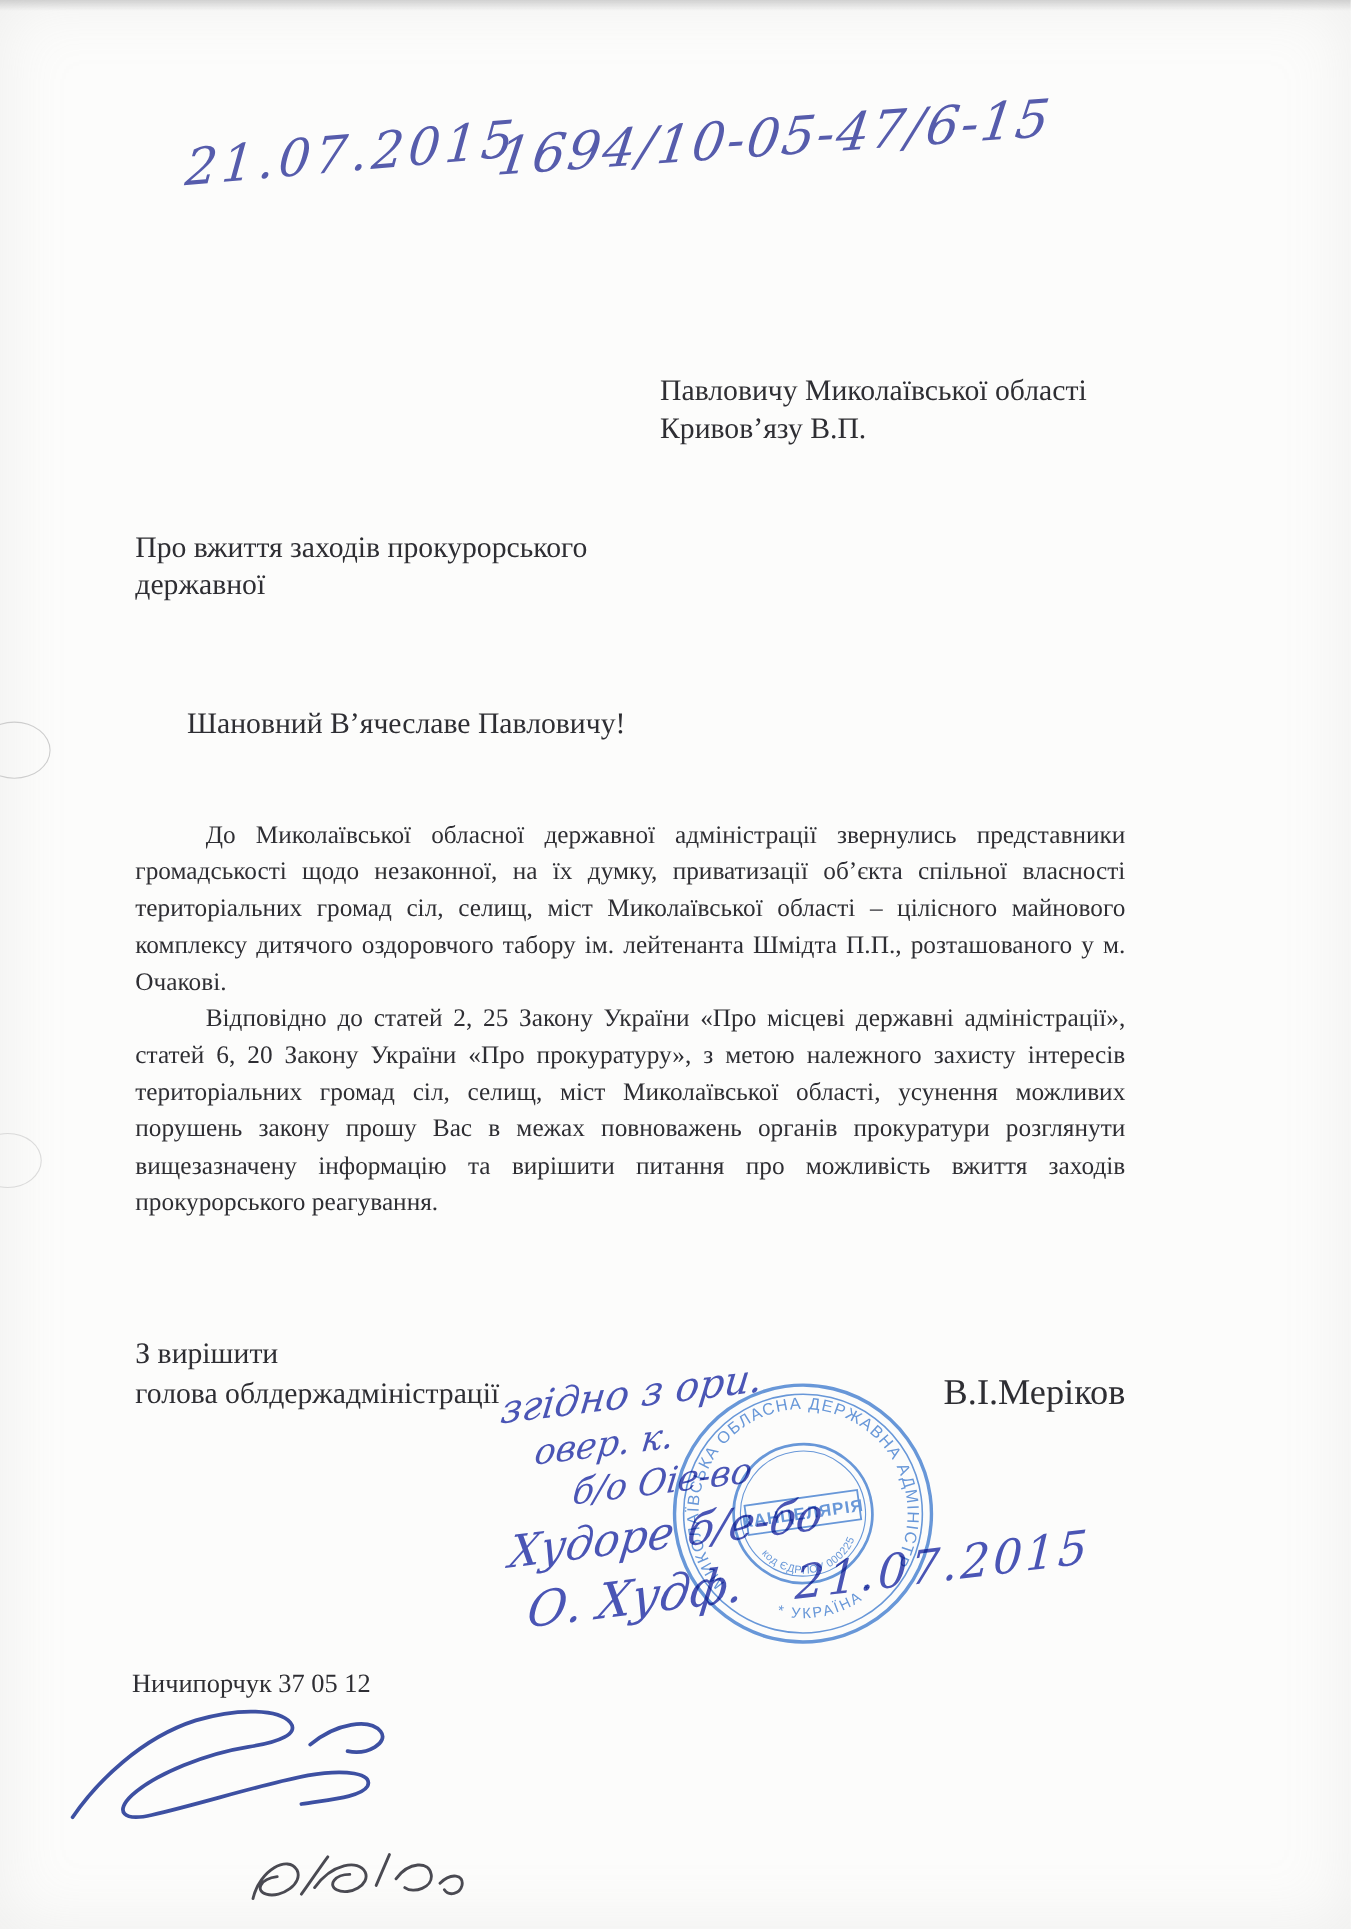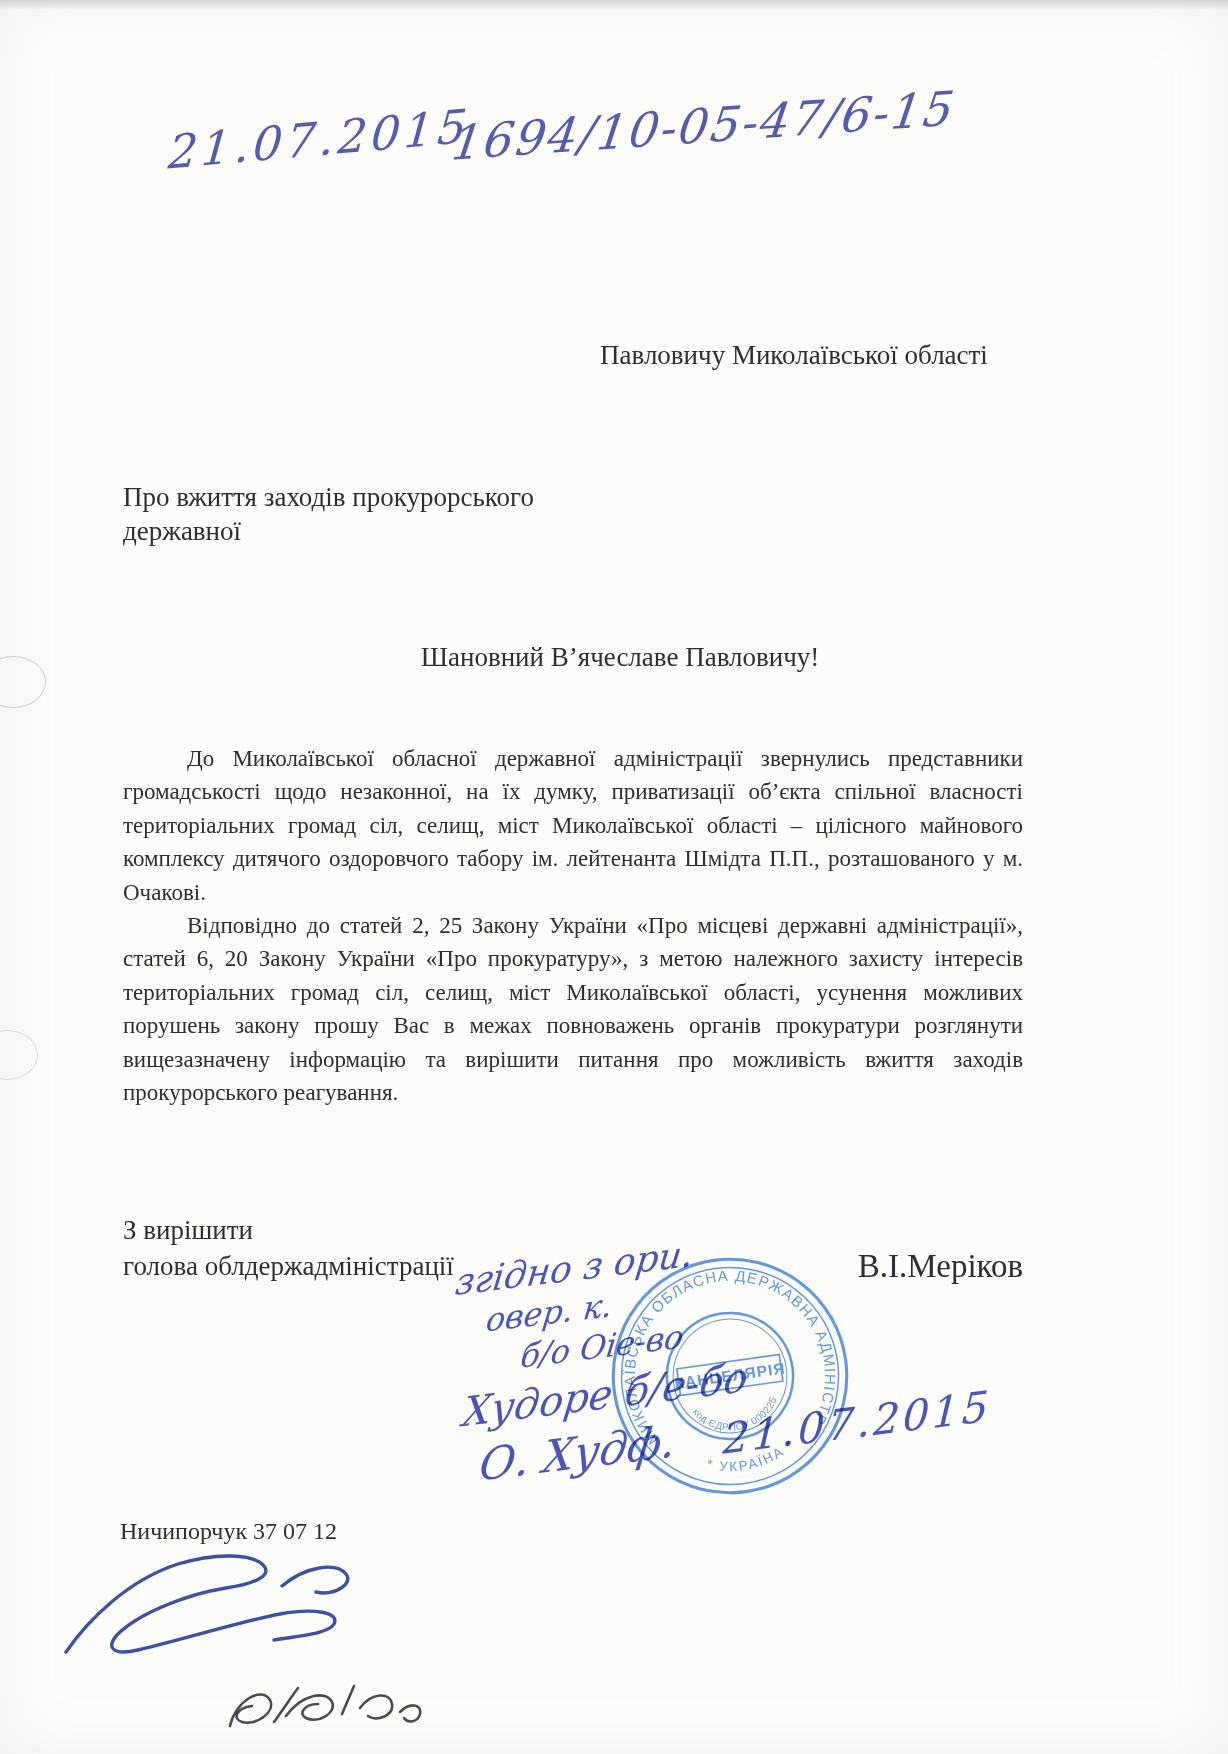--- a/index.html
+++ b/index.html
@@ -31,21 +31,21 @@
   }
   .hw-top-date{left:168px;top:112px;font-size:46px;letter-spacing:4px;transform:rotate(-5deg) skewX(-10deg);}
   .hw-top-number{left:452px;top:98px;font-size:47px;letter-spacing:2px;transform:rotate(-4deg) skewX(-12deg);}
   .recipient{
     position:absolute;left:600px;top:338px;font-size:27px;line-height:34px;
   }
   .subject{
     position:absolute;left:123px;top:480px;width:460px;font-size:27px;line-height:34px;
   }
   .salutation{
-    position:absolute;left:170px;top:642px;width:900px;text-align:center;font-size:27px;
+    position:absolute;left:170px;top:642px;width:900px;text-align:left;font-size:27px;
   }
   .body-text{
     position:absolute;left:123px;top:742px;width:900px;
     font-size:23px;line-height:33.4px;text-align:justify;
   }
   .body-text p{margin:0;text-indent:64px;text-justify:inter-word;}
   .closing-left{position:absolute;left:123px;top:1212px;font-size:27px;line-height:36px;}
   .closing-signer{position:absolute;left:123px;top:1248px;width:900px;text-align:right;font-size:33px;}
   .executor{position:absolute;left:120px;top:1518px;font-size:24px;}
   .annot{
@@ -76,20 +76,21 @@
 <div class="scan-shadow"></div>
 
 <div class="hole-mark" style="left:-20px;top:656px;width:64px;height:50px;"></div>
 <div class="hole-mark" style="left:-24px;top:1030px;width:60px;height:48px;opacity:.7;"></div>
 
 <div class="hw hw-top-date">21.07.2015</div>
 <div class="hw hw-top-number">1694/10-05-47/6-15</div>
 
 <div class="recipient">
   <div>Павловичу Миколаївської області</div>
+  <div>Кривов’язу В.П.</div>
 </div>
 
 <div class="subject">
   <div>Про вжиття заходів прокурорського</div>
   <div>державної</div>
 </div>
 
 <div class="salutation">Шановний В’ячеславе Павловичу!</div>
 
 <div class="body-text">
@@ -133,21 +134,21 @@
     <text font-size="13" letter-spacing="2">
       <textPath href="#arcBottom" startOffset="44">* УКРАЇНА *</textPath>
     </text>
     <text font-size="9.5" letter-spacing="0.5">
       <textPath href="#arcInner" startOffset="2">код ЄДРПОУ 00022579</textPath>
     </text>
     <text x="120" y="125" font-size="15" font-weight="bold" text-anchor="middle" letter-spacing="1">КАНЦЕЛЯРІЯ</text>
   </g>
 </svg>
 
-<div class="executor">Ничипорчук 37 07 12</div>
+<div class="executor">Ничипорчук 37 05 12</div>
 
 <svg class="sig-big" viewBox="0 0 320 140">
   <path d="M 8 112 C 30 80 70 40 120 24 C 160 12 196 14 206 26 C 214 36 196 44 168 48 C 130 54 84 72 62 92 C 46 107 54 116 80 110 C 124 100 180 82 222 74 C 256 68 282 72 276 84 C 270 94 240 96 216 100 M 224 46 C 248 26 278 22 288 34 C 296 44 276 56 258 52" fill="none" stroke="#3d50a2" stroke-width="3.4" stroke-linecap="round"></path>
 </svg>
 
 <svg class="sig-small" viewBox="0 0 220 80">
   <path d="M 8 48 C 14 22 40 8 48 22 C 54 34 34 48 20 44 C 10 41 14 30 30 28 M 52 44 C 62 30 70 18 76 10 M 64 38 C 80 16 104 12 110 24 C 115 35 96 46 84 40 C 76 36 82 26 96 26 M 120 36 L 132 8 M 138 30 C 150 14 168 14 170 26 C 172 38 154 44 146 38 M 178 34 C 188 24 200 26 198 36 C 196 44 186 46 182 40" fill="none" stroke="#4a4a52" stroke-width="2.6" stroke-linecap="round"></path>
 </svg>
 
 </body></html>

